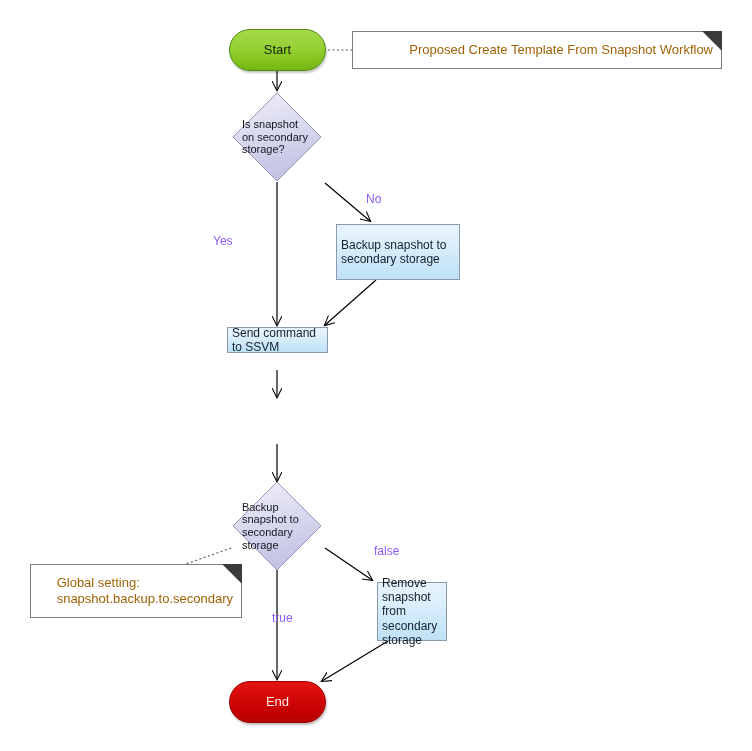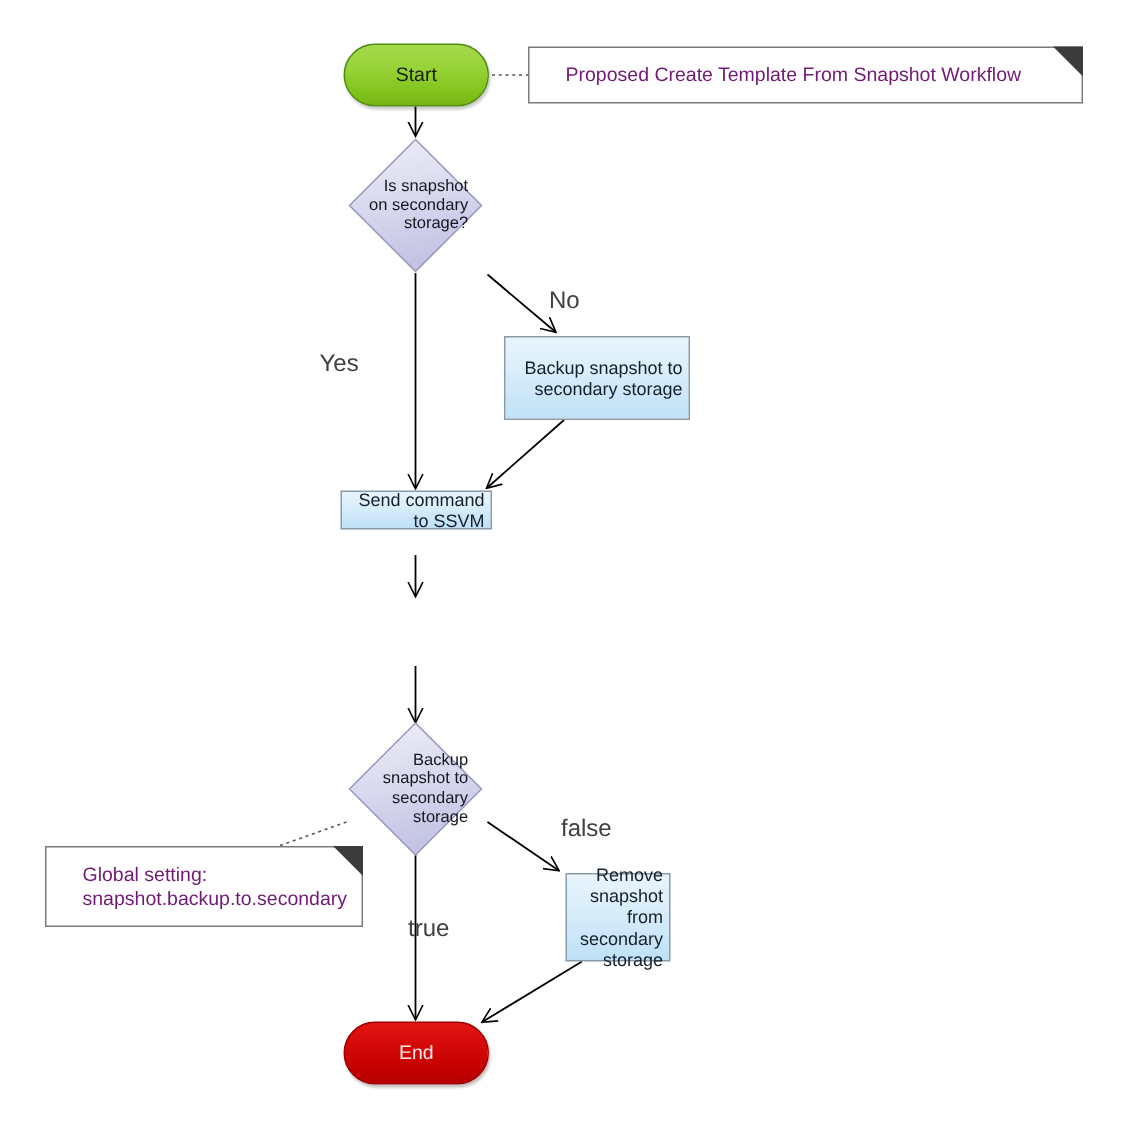--- a/index.html
+++ b/index.html
@@ -29,21 +29,21 @@
     width: 752px;
     height: 751px;
     pointer-events: none;
   }
   .node {
     position: absolute;
     box-sizing: border-box;
     display: flex;
     align-items: center;
     justify-content: center;
-    text-align: right;
+    text-align: left;
     line-height: 1.18;
   }
   
   .term-start {
     border-radius: 22px;
     border: 1px solid #4e8c12;
     background: linear-gradient(to bottom, #a5d94a 0%, #97d237 40%, #84c41e 75%, #76b515 100%);
     color: #14210a;
     font-size: 13px;
     box-shadow: 1px 2px 2px rgba(0,0,0,0.22);
@@ -81,44 +81,44 @@
     z-index: 2;
     font-size: 11px;
     color: #15161f;
     width: 78%;
     line-height: 1.16;
   }
   
   .note {
     border: 1px solid #7b7b7b;
     background: #ffffff;
-    color: #701a75;
+    color: #a16207;
     font-size: 13px;
-    justify-content: flex-start;
+    justify-content: flex-end;
     text-align: left;
-    padding: 6px 24px;
+    padding: 6px 8px;
   }
   .note .fold {
     position: absolute;
     top: -1px;
     right: -1px;
     width: 0;
     height: 0;
     border-left: 20px solid transparent;
     border-top: 20px solid #3b3b3b;
   }
   .note-text {
     white-space: pre-line;
     line-height: 1.25;
   }
   
   .edge-label {
     position: absolute;
-    font-size: 16px;
-    color: #404040;
+    font-size: 12px;
+    color: #8b5cf6;
     white-space: nowrap;
   }
 </style>
 </head>
 <body>
 
 <div id="canvas">
 
   <svg class="edges" viewBox="0 0 752 751" width="752" height="751">
     <defs>

